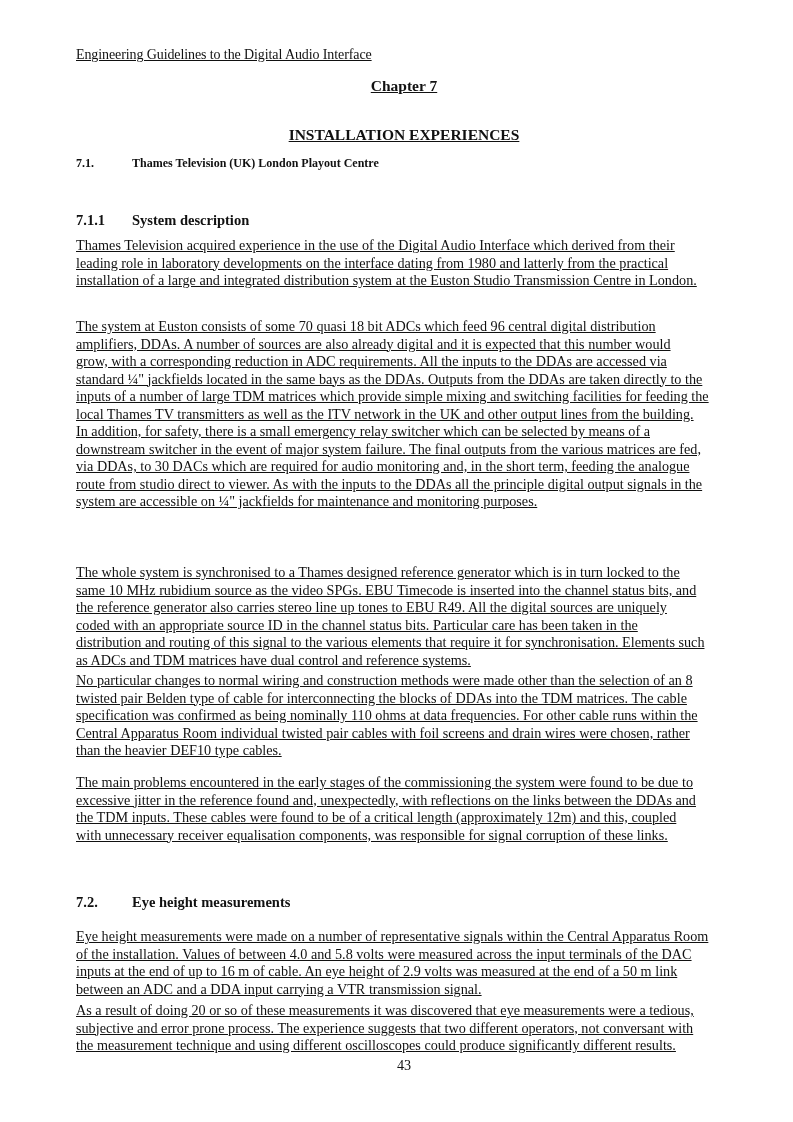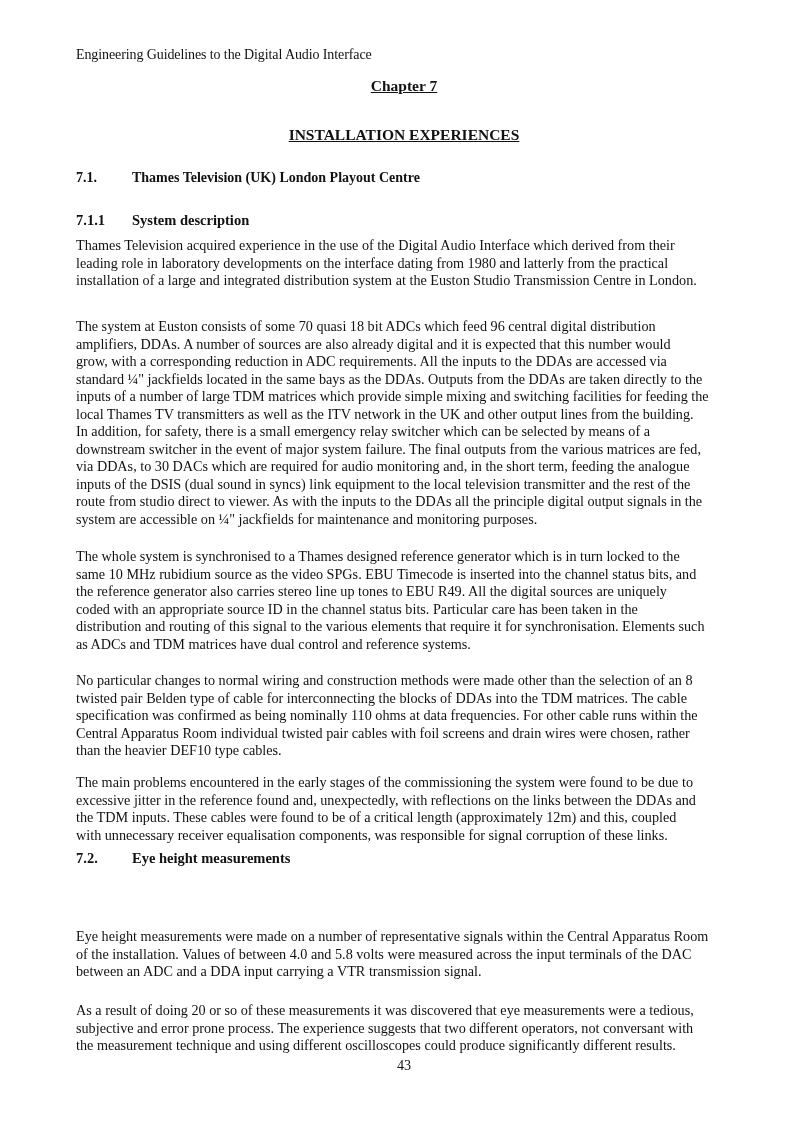--- a/index.html
+++ b/index.html
@@ -1,38 +1,38 @@
 <!DOCTYPE html>
 <html><head>
 <meta charset="utf-8">
 <style>
   html, body { margin: 0; padding: 0; background: #ffffff; }
   body { width: 793px; height: 1122px; position: relative; overflow: hidden;
          font-family: "Liberation Serif", serif; color: #111111; }
   .page { position: absolute; left: 0; top: 0; width: 793px; height: 1122px; }
   .running-header { position: absolute; left: 76px; top: 47px; font-size: 14px;
-         letter-spacing: -0.1px; }
+         text-decoration: underline; letter-spacing: -0.1px; }
   .chapter { position: absolute; left: 0; width: 808px; text-align: center; top: 77px;
          font-size: 15.5px; font-weight: bold; text-decoration: underline; }
   .title { position: absolute; left: 0; width: 808px; text-align: center; top: 126px;
          font-size: 15.5px; font-weight: bold; text-decoration: underline; }
   .h { position: absolute; left: 76px; font-weight: bold; }
   .h .num { display: inline-block; }
-  .h1 { top: 170px; font-size: 14px; }
+  .h1 { top: 156px; font-size: 12px; }
   .h1 .num { width: 56px; }
   .h2 { top: 212px; font-size: 14.5px; }
   .h2 .num { width: 56px; }
   .h3 { top: 850px; font-size: 14.5px; }
-  .h3 .num { width: 56px; }
+  .h3 .num { width: 56px; margin-top: 44px; }
   .para { position: absolute; left: 76px; width: 670px; font-size: 14.2px;
-         line-height: 17.5px; }
+         line-height: 17.5px; text-decoration: underline; }
   .para .ln { display: block; white-space: nowrap; }
   .p1 { top: 237px; }
   .p2 { top: 306px; margin-top: 12px; }
-  .p3 { top: 548px; }
+  .p3 { top: 564px; }
   .p4 { top: 672px; }
   .p5 { top: 774px; }
   .p6 { top: 884px; margin-top: 44px; }
   .p7 { top: 980px; margin-top: 22px; }
   .page-number { position: absolute; left: 0; width: 808px; text-align: center; top: 1057px;
          font-size: 14.2px; }
 </style>
 </head>
 <body>
 
@@ -57,21 +57,20 @@
   <div class="para p2">
       <span class="ln">The system at Euston consists of some 70 quasi 18 bit ADCs which feed 96 central digital distribution</span>
       <span class="ln">amplifiers, DDAs.  A number of sources are also already digital and it is expected that this number would</span>
       <span class="ln">grow, with a corresponding reduction in ADC requirements.  All the inputs to the DDAs are accessed via</span>
       <span class="ln">standard ¼" jackfields located in the same bays as the DDAs.  Outputs from the DDAs are taken directly to the</span>
       <span class="ln">inputs of a number of large TDM matrices which provide simple mixing and switching facilities for feeding the</span>
       <span class="ln">local Thames TV transmitters as well as the ITV network in the UK and other output lines from the building.</span>
       <span class="ln">In addition, for safety, there is a small emergency relay switcher which can be selected by means of a</span>
       <span class="ln">downstream switcher in the event of major system failure.  The final outputs from the various matrices are fed,</span>
       <span class="ln">via DDAs, to 30 DACs which are required for audio monitoring and, in the short term, feeding the analogue</span>
-      <span class="ln">inputs of the DSIS (dual sound in syncs) link equipment to the local television transmitter and the rest of the</span>
       <span class="ln">route from studio direct to viewer.  As with the inputs to the DDAs all the principle digital output signals in the</span>
       <span class="ln">system are accessible on ¼" jackfields for maintenance and monitoring purposes.</span>
     </div>
   <div class="para p3">
       <span class="ln">The whole system is synchronised to a Thames designed reference generator which is in turn locked to the</span>
       <span class="ln">same 10 MHz rubidium source as the video SPGs.  EBU Timecode is inserted into the channel status bits, and</span>
       <span class="ln">the reference generator also carries stereo line up tones to EBU R49.  All the digital sources are uniquely</span>
       <span class="ln">coded with an appropriate source ID in the channel status bits.  Particular care has been taken in the</span>
       <span class="ln">distribution and routing of this signal to the various elements that require it for synchronisation.  Elements such</span>
       <span class="ln">as ADCs and TDM matrices have dual control and reference systems.</span>
@@ -90,20 +89,21 @@
       <span class="ln">with unnecessary receiver equalisation components, was responsible for signal corruption of these links.</span>
     </div>
 
   <div class="h h3">
     <span class="num">7.2.</span><span>Eye height measurements</span>
   </div>
 
   <div class="para p6">
       <span class="ln">Eye height measurements were made on a number of representative signals within the Central Apparatus Room</span>
       <span class="ln">of the installation. Values of between 4.0 and 5.8 volts were measured across the input terminals of the DAC</span>
+      <span class="ln">inputs at the end of up to 16 m of cable.  An eye height of 2.9 volts was measured at the end of a 50 m link</span>
       <span class="ln">between an ADC and a DDA input carrying a VTR transmission signal.</span>
     </div>
   <div class="para p7">
       <span class="ln">As a result of doing 20 or so of these measurements it was discovered that eye measurements were a tedious,</span>
       <span class="ln">subjective and error prone process. The experience suggests that two different operators, not conversant with</span>
       <span class="ln">the measurement technique and using different oscilloscopes could produce significantly different results.</span>
     </div>
 
   <div class="page-number">43</div>
 </div>

